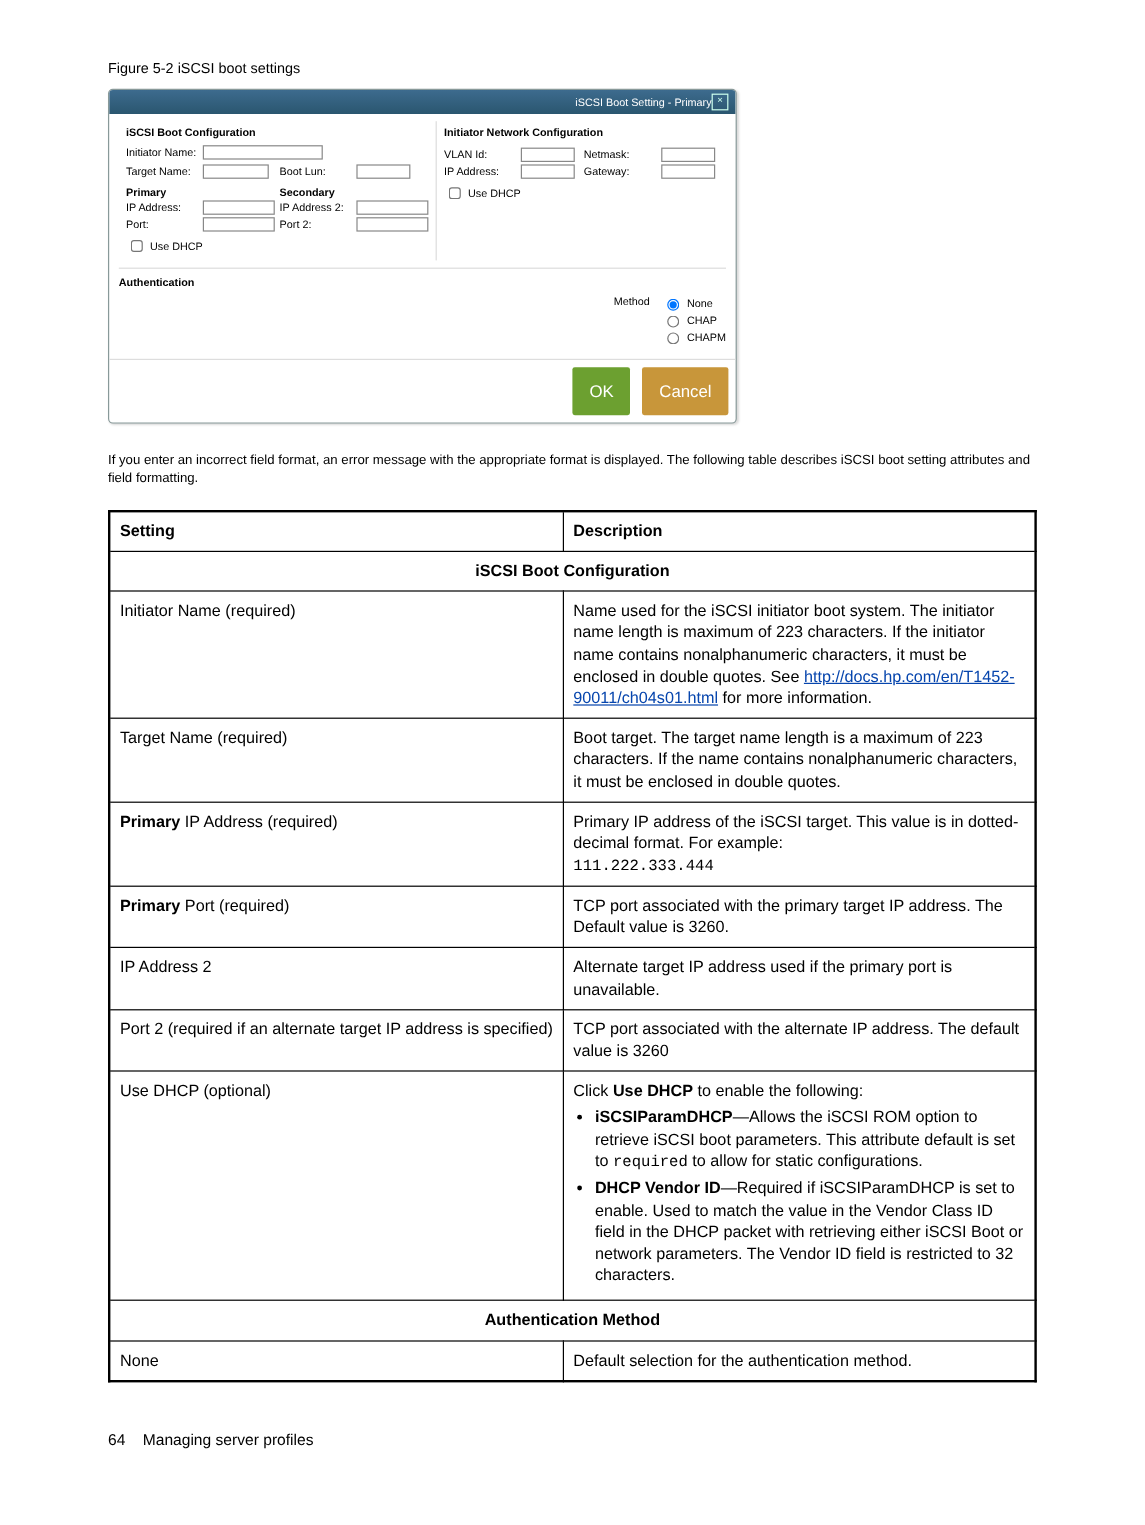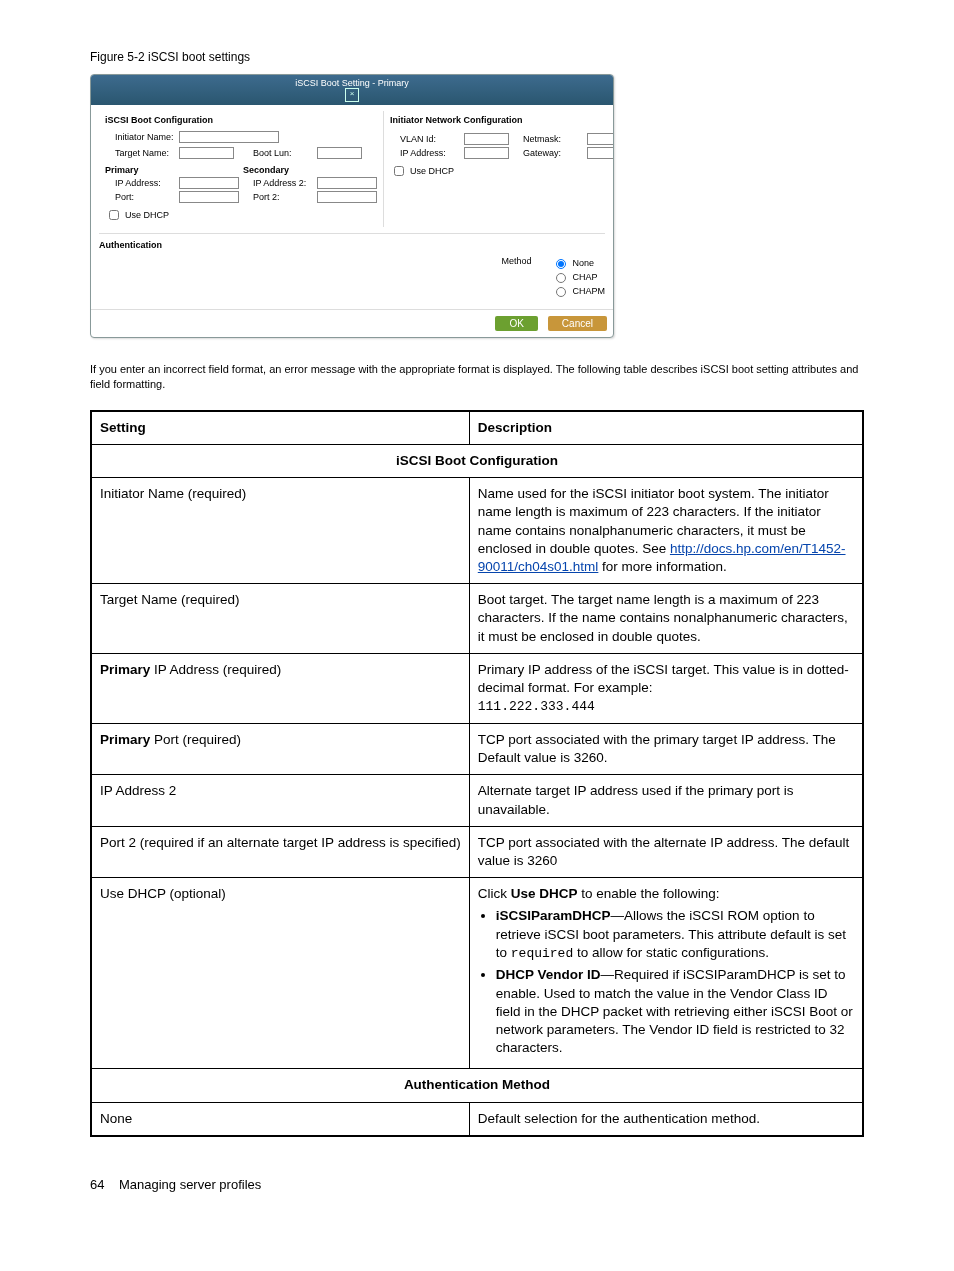--- a/index.html
+++ b/index.html
@@ -28,45 +28,45 @@
     font-size: 9px;
     color: #000;
     overflow: hidden;
     margin-bottom: 24px;
   }
   .titlebar {
     background: linear-gradient(#3d6b8e,#2a566f);
     color: #fff;
     padding: 3px 6px;
     font-size: 9px;
-    display:flex; justify-content:flex-end; align-items:center;flex-direction:column;
+    display:flex; justify-content:flex-end; align-items:center;
   }
   .close-ic {
     width:12px; height:12px; border:1px solid #cfe; font-size:8px; line-height:10px; text-align:center; color:#cfe;
   }
   .dlg-body { padding: 6px 8px 10px 8px; position:relative; }
   .two-col { display:flex; gap:0; }
   .col { flex:1; padding:4px 6px; }
   .col-left { border-right:1px solid #ddd; }
   .sec-head { font-weight:bold; font-size:9px; margin:0 0 6px 0;}
   .sub-head { font-weight:bold; font-size:9px; margin:6px 0 2px 0;}
   .row { display:flex; align-items:center; margin:2px 0; gap:4px;}
-  .row label { width:60px; font-size:9px;margin-left:10px;}
+  .row label { width:60px; font-size:9px;}
   .row input[type="text"] { height:12px; font-size:9px; border:1px solid #888; padding:0 2px; width:60px; box-sizing:border-box;}
   .grid2 { display:flex; gap:4px;}
   .grid2 > div { flex:1; }
   .chk { display:flex; align-items:center; gap:3px; margin-top:4px;}
   .chk input { width:10px; height:10px; }
   hr.thin { border:none; border-top:1px solid #ddd; margin:6px 0;}
   .auth label { width:36px;}
   .radiocol { display:flex; flex-direction:column; gap:1px;}
   .radiocol label { width:auto; display:flex; align-items:center; gap:3px;}
   .radiocol input { width:10px; height:10px;}
   .btnbar { padding:6px; border-top:1px solid #ddd; display:flex; justify-content:flex-end; gap:10px;}
-  .btn { font-size:10px; color:#fff; padding:2px 14px; border:none; border-radius:2px; cursor:pointer;}
+  .btn { font-size:14px; color:#fff; padding:12px 14px; border:none; border-radius:2px; cursor:pointer;}
   .btn.ok { background:#6ca030;}
   .btn.cancel { background:#c8963a;}
   
   p.body { font-size:11px; line-height:1.35; margin:12px 0 18px 0;}
   
   table.settings { width:100%; border-collapse:collapse; border:2px solid #000;}
   table.settings th, table.settings td { border:1px solid #000; padding:7px 8px; vertical-align:top; font-size:13.5px; line-height:1.35;}
   table.settings th { text-align:left; font-weight:bold;}
   table.settings .grouphead td { text-align:center; font-weight:bold;}
   .mono { font-family:"Courier New", monospace; font-size:13px;}

